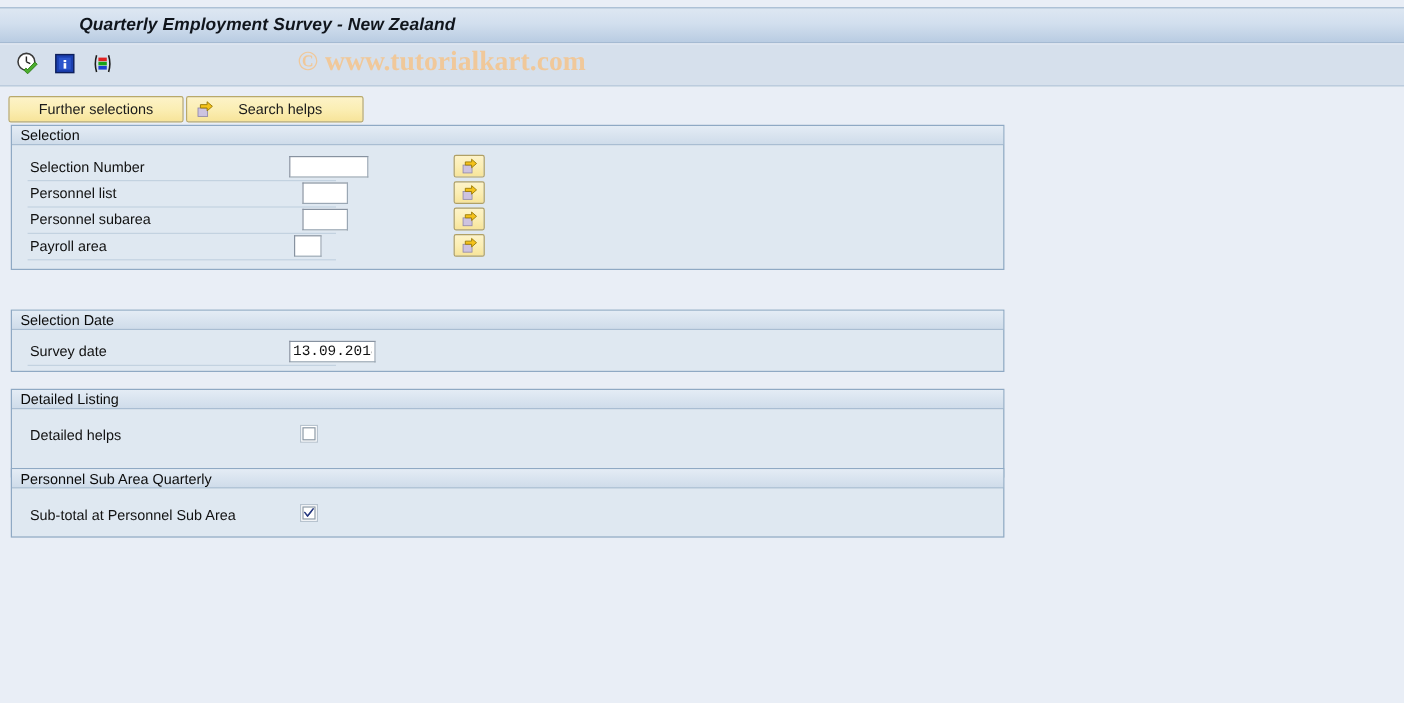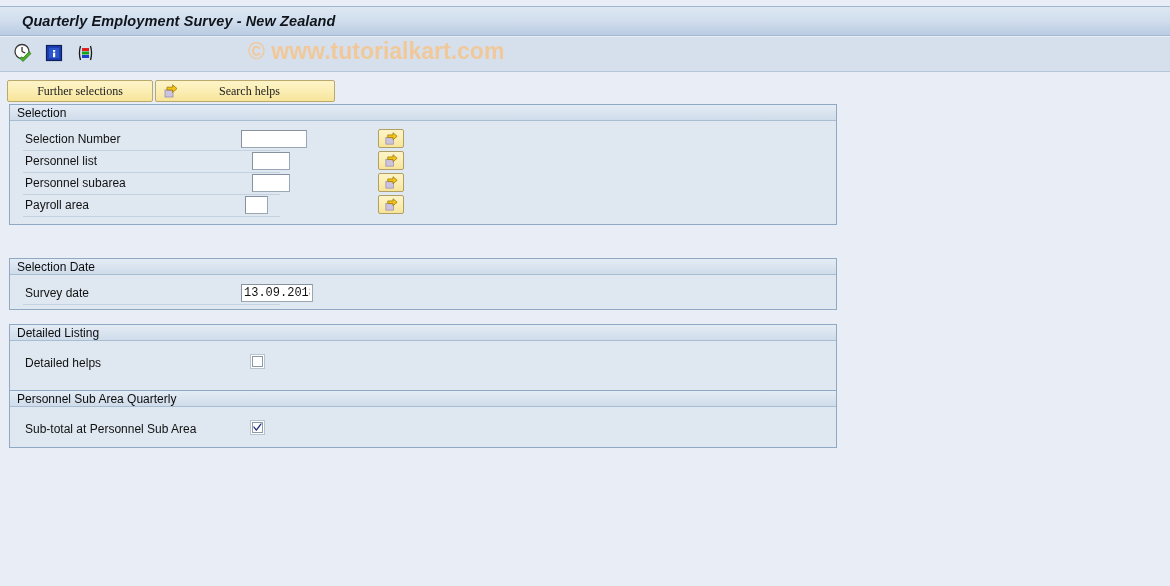--- a/index.html
+++ b/index.html
@@ -22,20 +22,21 @@
     position: absolute;
     left: 0; top: 6px;
     width: 1170px;
     height: 30px;
     background: linear-gradient(to bottom, #dde7f2 0%, #d2dfee 45%, #b9cce2 100%);
     border-top: 1px solid #9fb6ce;
     border-bottom: 1px solid #a5bad2;
     box-sizing: border-box;
     display: flex;
     align-items: center;
+    padding-left: 44px;
   }
   .title-text {
     margin-left: 22px;
     font-size: 14.5px;
     font-weight: bold;
     font-style: italic;
     color: #10151c;
     letter-spacing: 0.1px;
     white-space: nowrap;
   }
@@ -58,53 +59,52 @@
     gap: 9px;
   }
   .tb-icon {
     width: 22px; height: 22px;
     display: block;
     cursor: pointer;
   }
   .watermark {
     position: absolute;
     left: 248px; top: 38px;
-    font-family: Liberation Sans, sans-serif;
+    font-family: Liberation Serif, serif;
     font-size: 23px;
     font-weight: bold;
     color: #f0c89a;
     white-space: nowrap;
     pointer-events: none;
   }
 
   
   .btnrow {
     position: absolute;
     left: 7px; top: 80px;
     display: flex;
     gap: 2px;
-    font-family: Liberation Serif, serif;
   }
   .sapbtn {
     height: 22px;
     background: linear-gradient(to bottom, #fdf3c8 0%, #fbeeb4 50%, #f7e49a 100%);
     border: 1px solid #b9a96a;
     border-radius: 2px;
     display: flex;
     align-items: center;
     justify-content: center;
     font-size: 12px;
     color: #1a1a1a;
     cursor: pointer;
     box-sizing: border-box;
     padding: 0 6px;
     white-space: nowrap;
   }
   .sapbtn.further { width: 146px; }
-  .sapbtn.shelps  { width: 180px; justify-content: flex-start; }
+  .sapbtn.shelps  { width: 148px; justify-content: flex-start; }
   .shelps .lbl { flex: 1; text-align: center; padding-right: 8px; }
   .btn-arrow-ico { width: 16px; height: 16px; flex: 0 0 16px; margin-left: 1px; }
 
   
   .group {
     position: absolute;
     left: 9px;
     width: 828px;
     border: 1px solid #8fa9c4;
     box-sizing: border-box;

